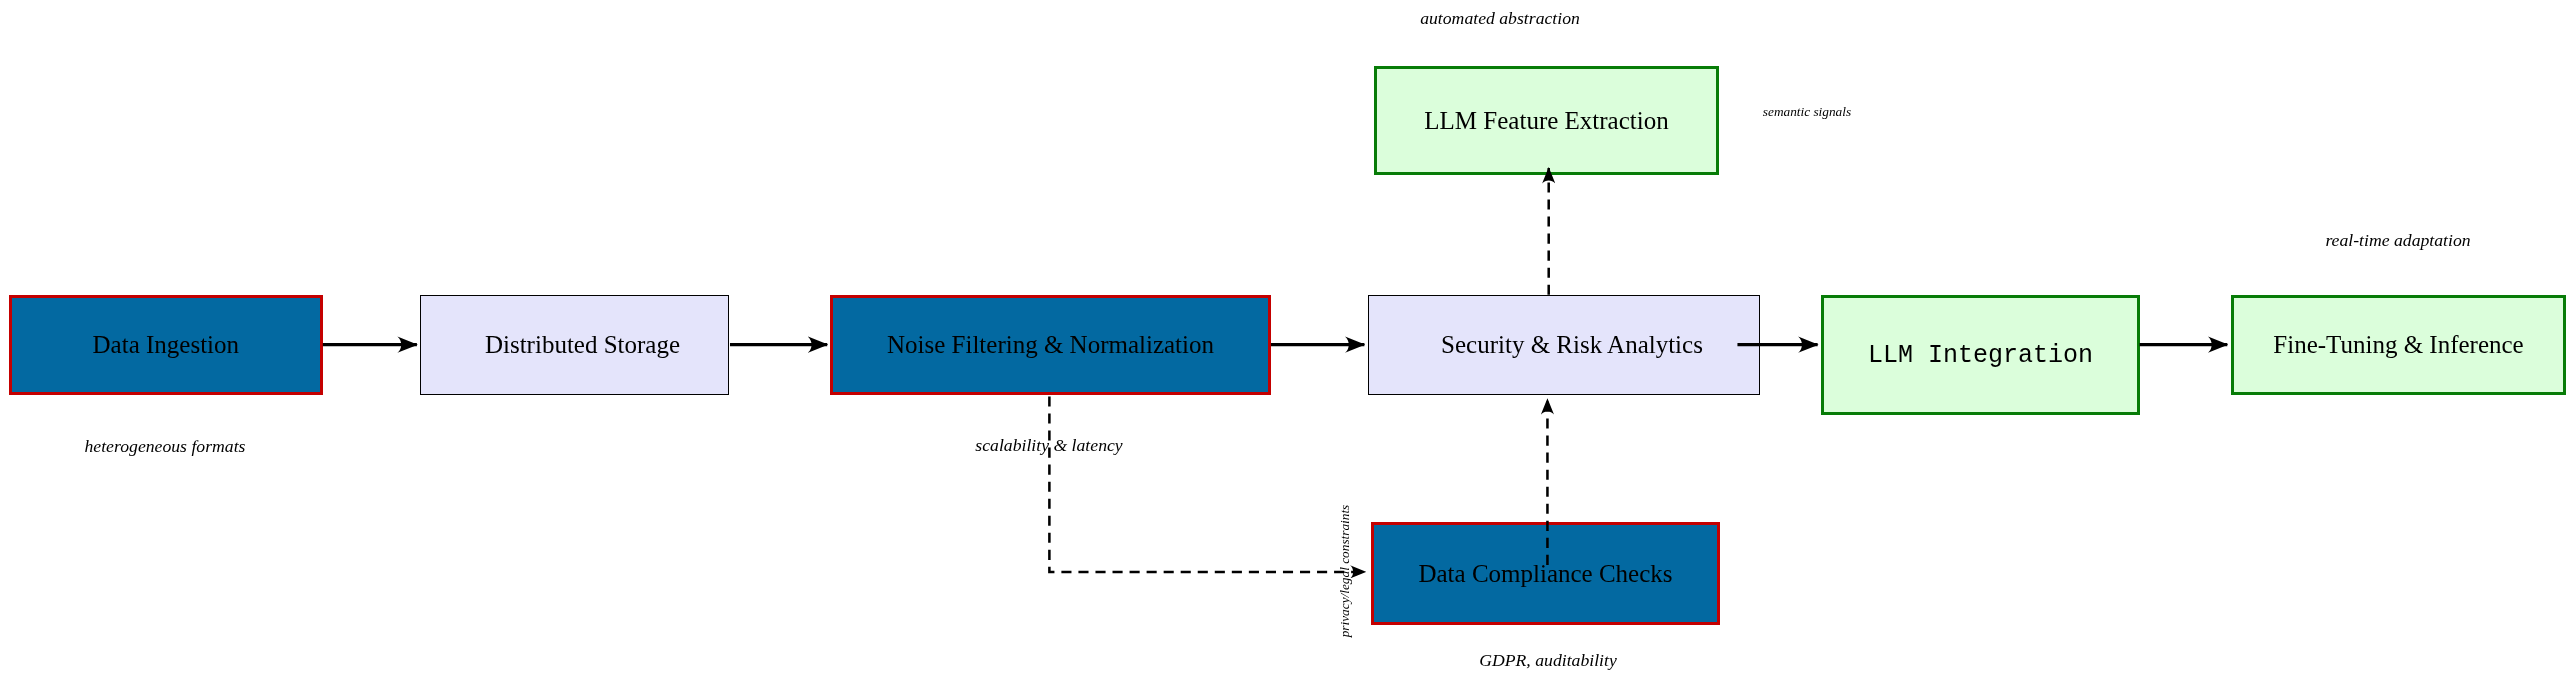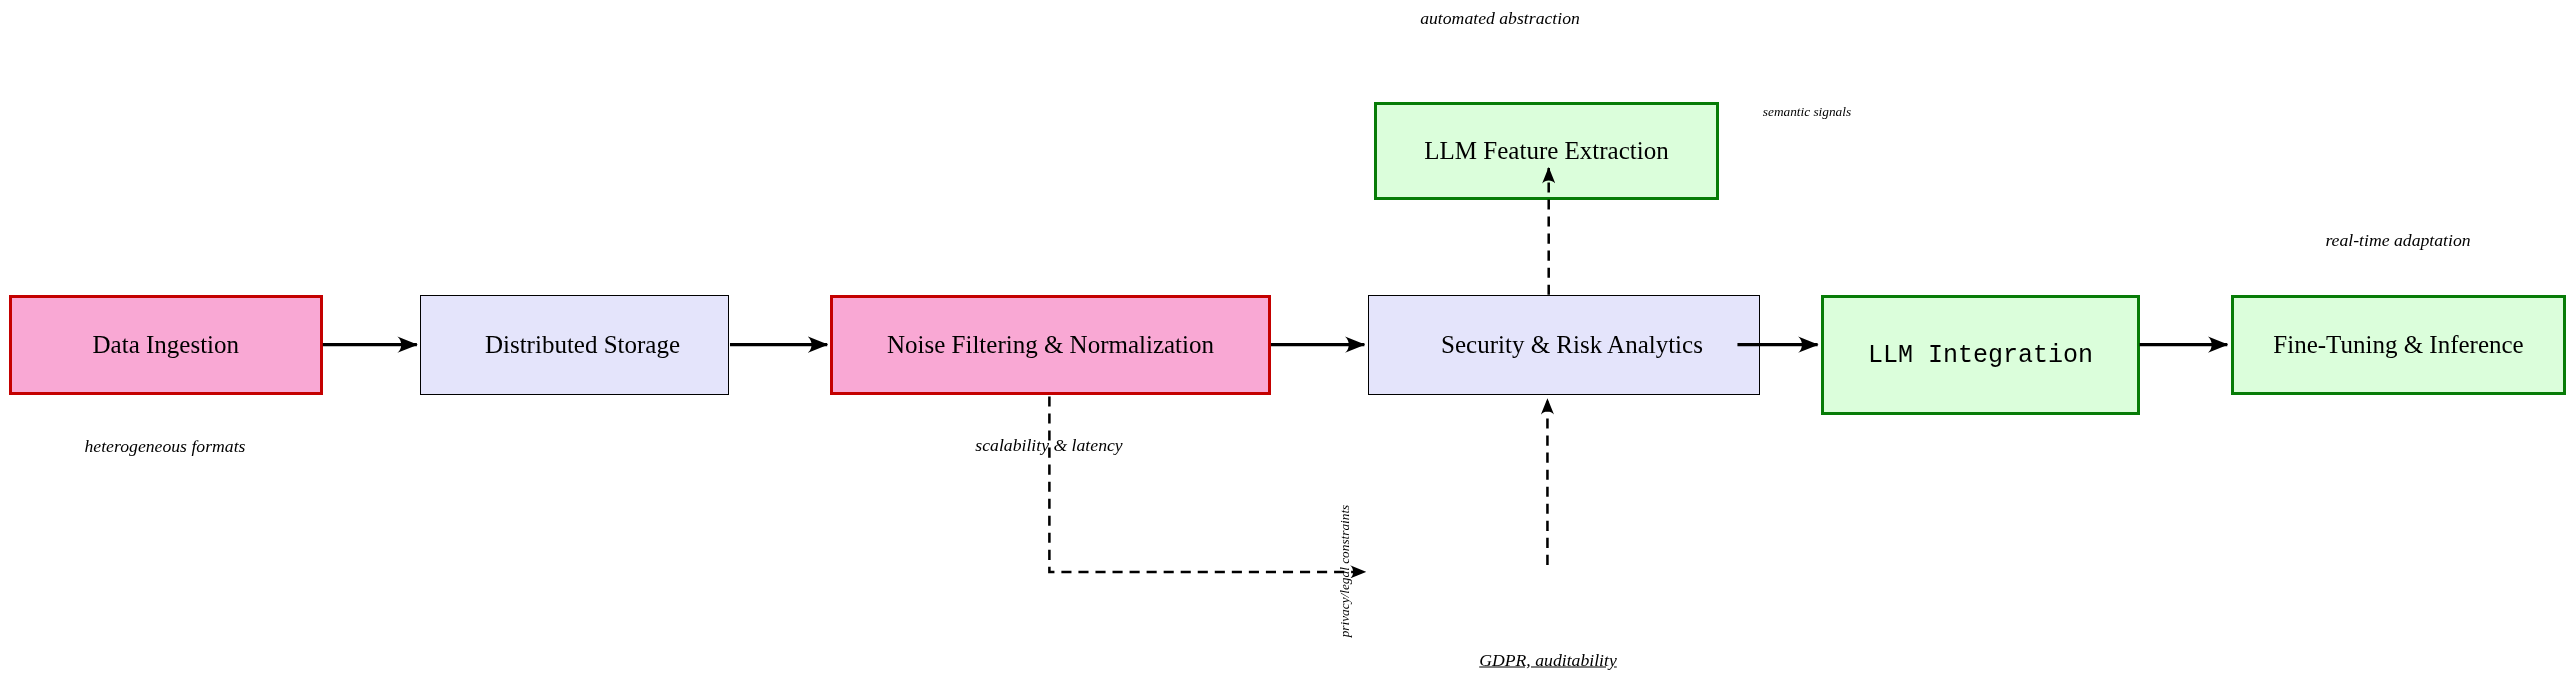--- a/index.html
+++ b/index.html
@@ -15,50 +15,50 @@
     position: absolute;
     box-sizing: border-box;
     display: flex;
     align-items: center;
     justify-content: center;
     white-space: nowrap;
     font-size: 25px;
     color: #000000;
     text-align: center;
   }
-  .node.red   { background: #f9a8d4; border: 3.2px solid #c40000; }
+  .node.red   { background: #0369a1; border: 3.2px solid #c40000; }
   .node.blue  { background: #e4e4fb; border: 1.9px solid #000000; padding-left: 16px; }
   .node.green { background: #dbfedb; border: 3.2px solid #077c07; }
 
   .n-ingestion   { left: 8.8px;   top: 295px; width: 314px; height: 100px; }
   .n-storage     { left: 420px;  top: 295px; width: 309px; height: 100px; }
   .n-noise       { left: 830px; top: 295px; width: 441px; height: 100px; }
   .n-security    { left: 1368px; top: 295px; width: 392px; height: 100px; }
   .n-llmint      { left: 1821px; top: 295px; width: 319px; height: 120px; font-family: Liberation Mono, monospace; }
   .n-finetune    { left: 2231px; top: 295px; width: 335px; height: 100px; }
-  .n-featext     { left: 1374px; top: 66px; width: 345px; height: 98px; margin-top: 36px; }
+  .n-featext     { left: 1374px; top: 66px; width: 345px; height: 109px; }
   .n-compliance  { left: 1371px; top: 522px; width: 349px; height: 103px; }
 
   .annot {
     position: absolute;
     font-style: italic;
     color: #000000;
     white-space: nowrap;
     transform: translate(-50%, -50%);
     font-size: 17.7px;
   }
   .annot.small { font-size: 13.3px; }
   .annot.vertical { transform: translate(-50%, -50%) rotate(-90deg); }
 
   .a-heterogeneous { left: 165px;  top: 446px; }
   .a-scalability   { left: 1049px; top: 445px; }
   .a-automated     { left: 1500px; top: 17.7px;  }
   .a-semantic      { left: 1807px; top: 112px; }
   .a-realtime      { left: 2398px; top: 240px; }
-  .a-gdpr          { left: 1548px; top: 660px; text-decoration: underline; }
+  .a-gdpr          { left: 1548px; top: 660px; }
   .a-privacy       { left: 1345px; top: 571px; }
 
   .arrow-layer {
     position: absolute;
     left: 0; top: 0;
     width: 2576px;
     height: 695px;
     pointer-events: none;
   }
 </style>
@@ -67,20 +67,21 @@
 
 <div class="canvas">
 
   <div class="node red n-ingestion">Data Ingestion</div>
   <div class="node blue n-storage">Distributed Storage</div>
   <div class="node red n-noise">Noise Filtering &amp; Normalization</div>
   <div class="node blue n-security">Security &amp; Risk Analytics</div>
   <div class="node green n-llmint">LLM Integration</div>
   <div class="node green n-finetune">Fine-Tuning &amp; Inference</div>
   <div class="node green n-featext">LLM Feature Extraction</div>
+  <div class="node red n-compliance">Data Compliance Checks</div>
 
   <svg class="arrow-layer" viewBox="0 0 4080 1101" xmlns="http://www.w3.org/2000/svg">
     <defs>
       <marker id="ah" viewBox="0 0 10 8" refX="9.5" refY="4" markerWidth="6.5" markerHeight="5.2" orient="auto" markerUnits="strokeWidth">
         <path d="M0,0 L10,4 L0,8 C2.5,6 2.5,2 0,0 Z" fill="#000000"></path>
       </marker>
     </defs>
 
     <line x1="511" y1="546" x2="660" y2="546" stroke="#000" stroke-width="5" marker-end="url(#ah)"></line>
     <line x1="1156" y1="546" x2="1310" y2="546" stroke="#000" stroke-width="5" marker-end="url(#ah)"></line>

